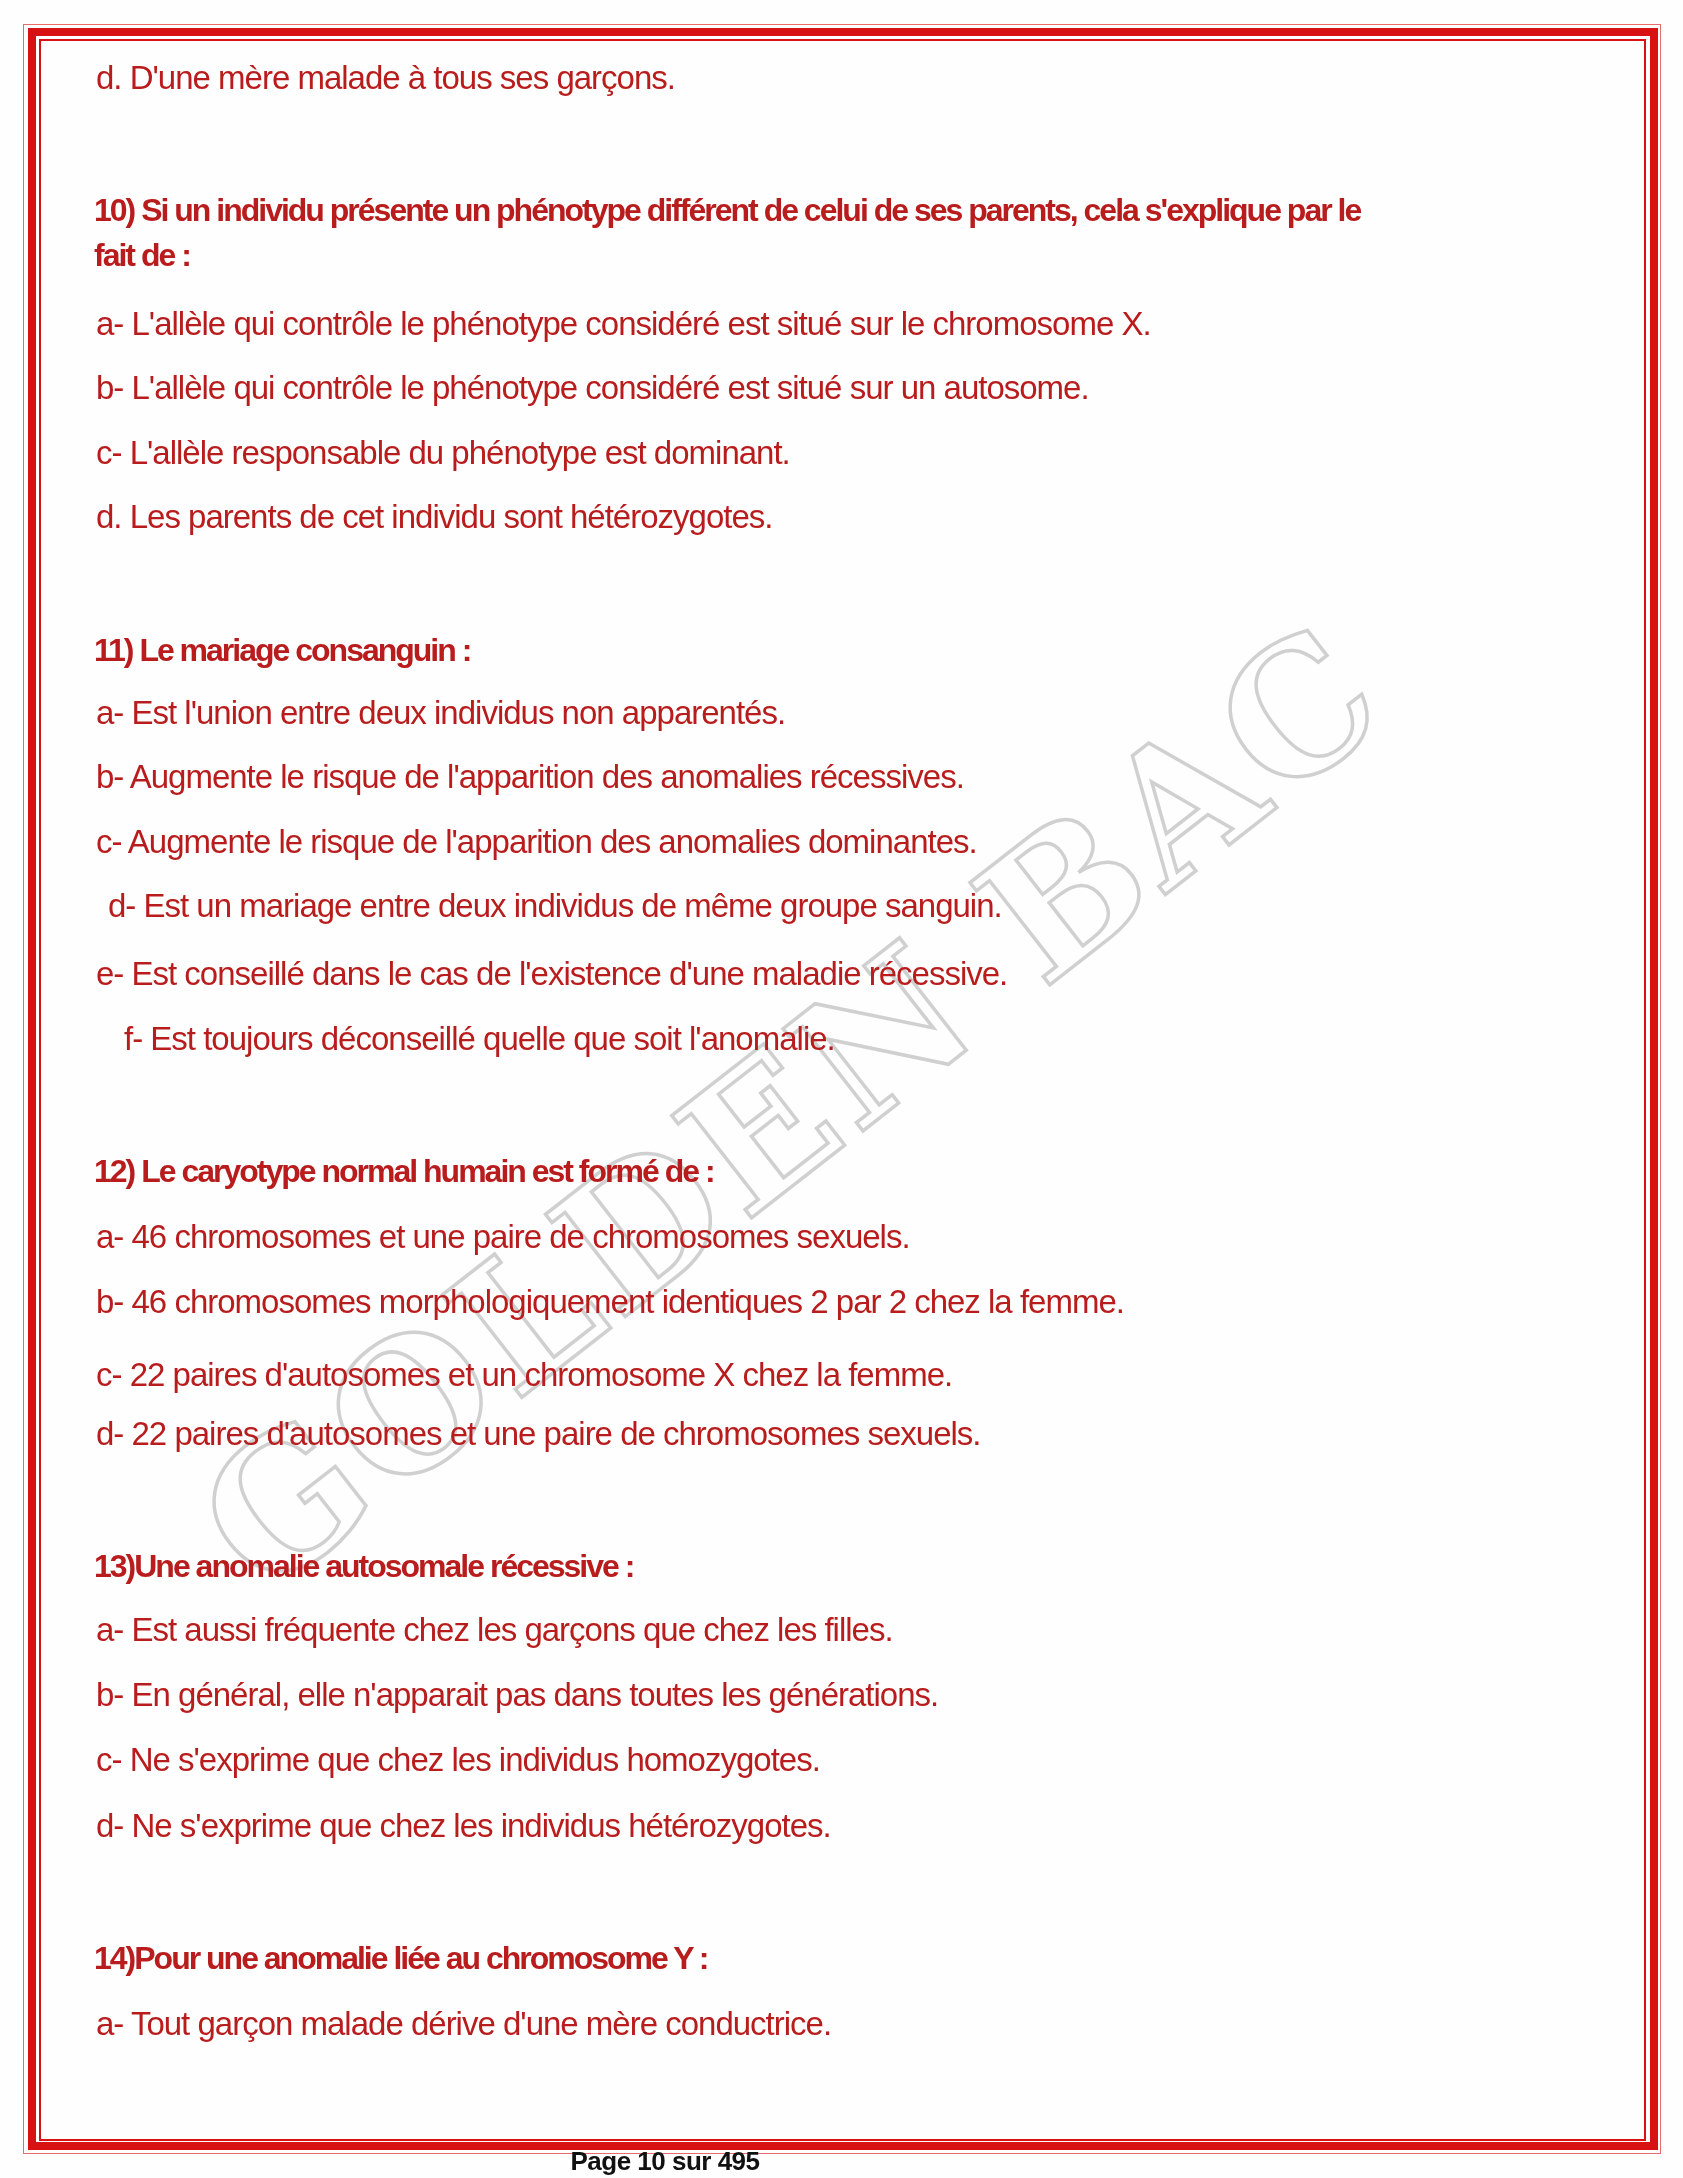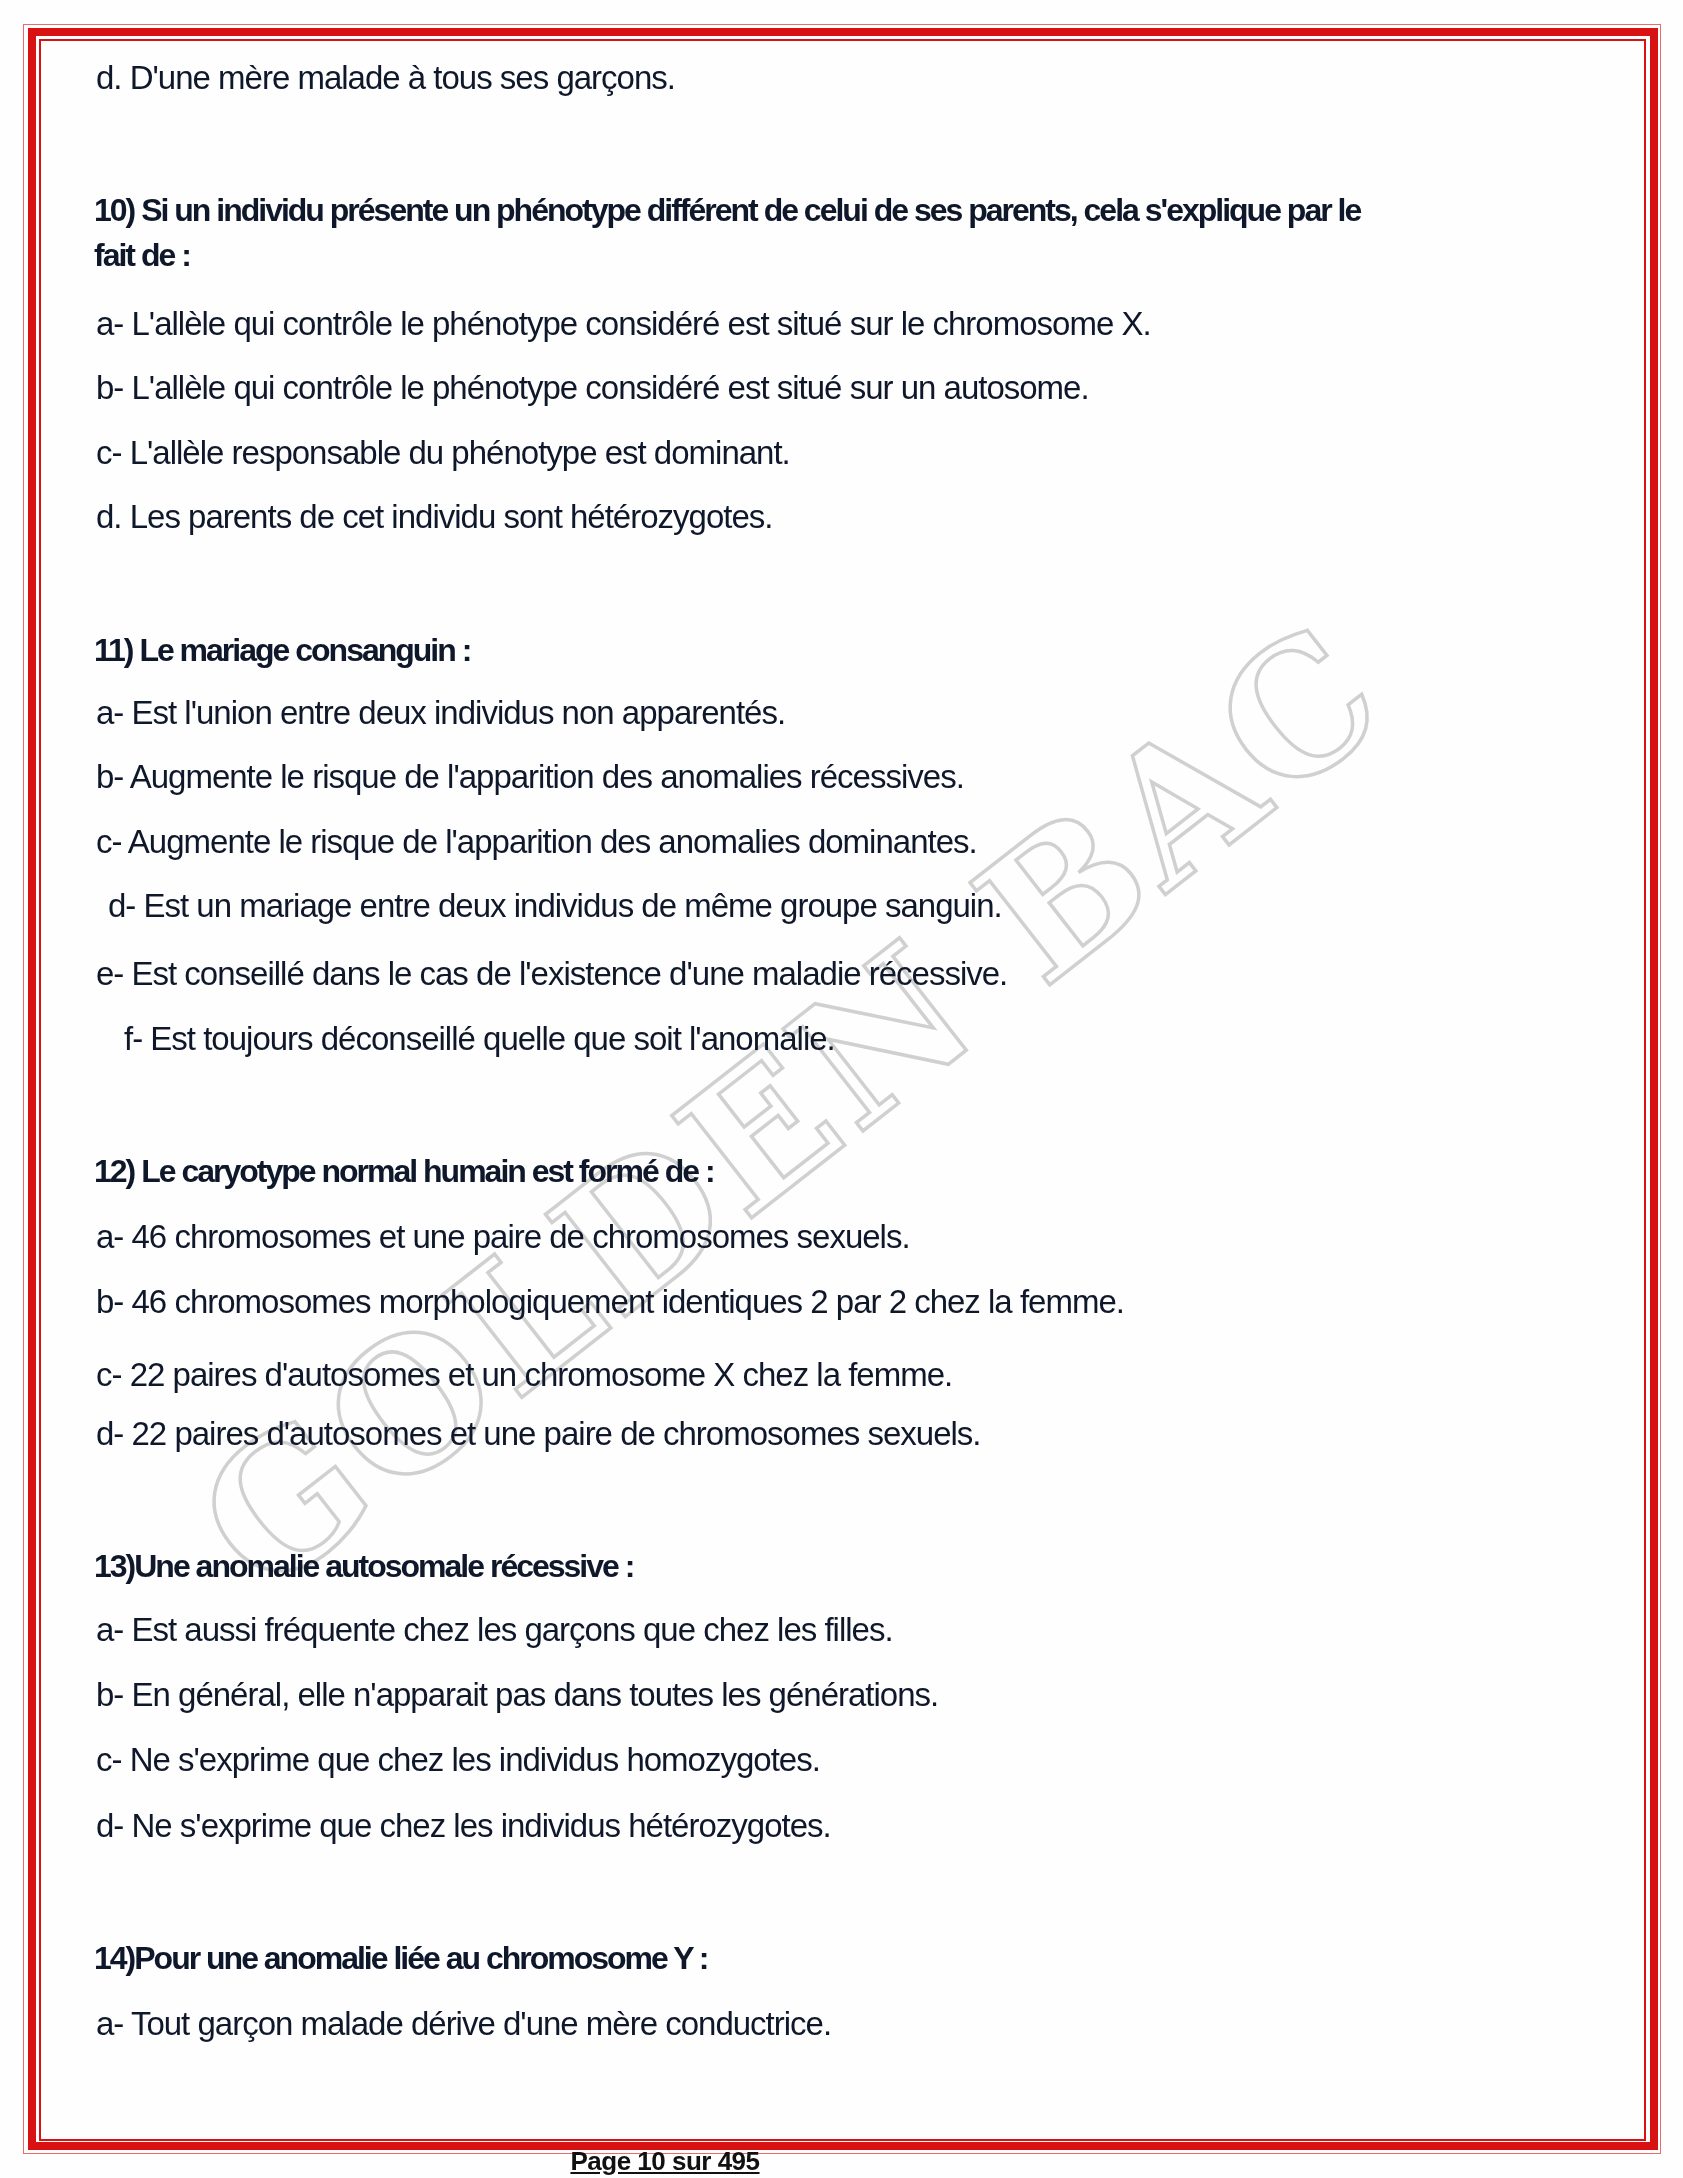--- a/index.html
+++ b/index.html
@@ -15,30 +15,30 @@
   .watermark{
     position:absolute;left:89px;top:1025px;width:1287px;height:257px;
     transform:rotate(-38deg);transform-origin:center;
     font-family:"DejaVu Serif",serif;font-weight:bold;font-size:178px;
     letter-spacing:6px;white-space:nowrap;text-align:center;line-height:257px;
     color:transparent;-webkit-text-stroke:3.5px #c9c9c9;opacity:.85;
     z-index:1;pointer-events:none;
   }
   
   .doc-line{
-    position:absolute;left:96px;z-index:2;color:#0f172a;
+    position:absolute;left:96px;z-index:2;color:#b91c1c;
     font-size:33px;line-height:36px;letter-spacing:-1px;white-space:pre;
   }
   .q-heading{
     left:94px;font-weight:bold;font-size:32px;letter-spacing:-2px;
     line-height:45px;white-space:pre-line;
   }
   .footer{
     position:absolute;left:0;top:2146px;width:1330px;text-align:center;
-    font-weight:bold;font-size:26px;letter-spacing:-0.5px;color:#111;z-index:2;text-decoration:underline;
+    font-weight:bold;font-size:26px;letter-spacing:-0.5px;color:#111;z-index:2;
   }
 </style>
 </head>
 <body>
 
 <div id="page">
   <div class="border-outer"></div>
   <div class="border-thick"></div>
   <div class="border-inner"></div>
 

